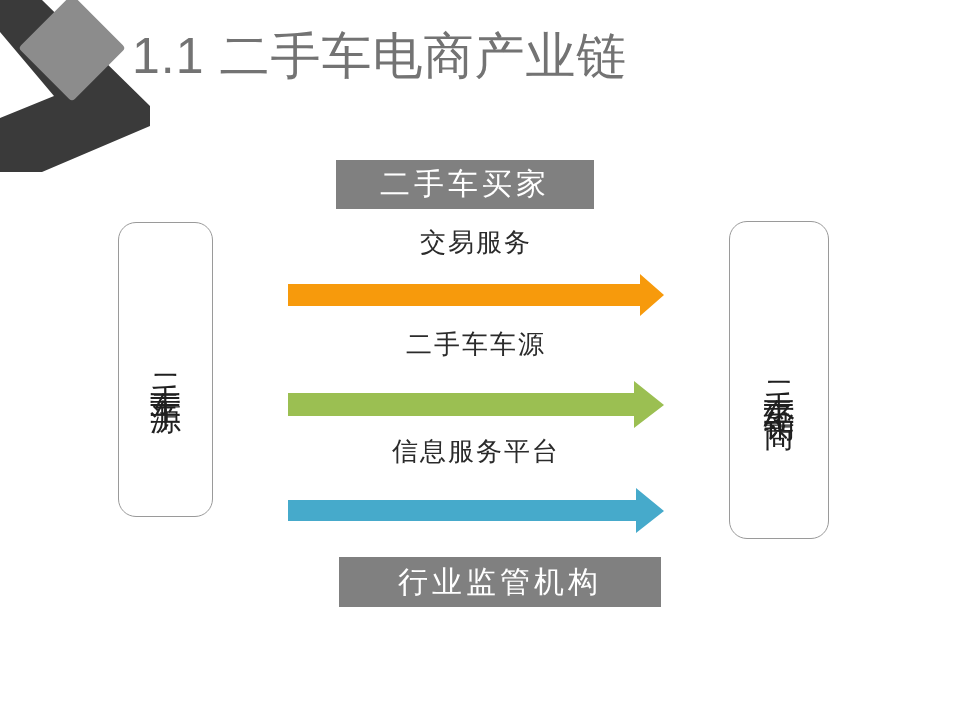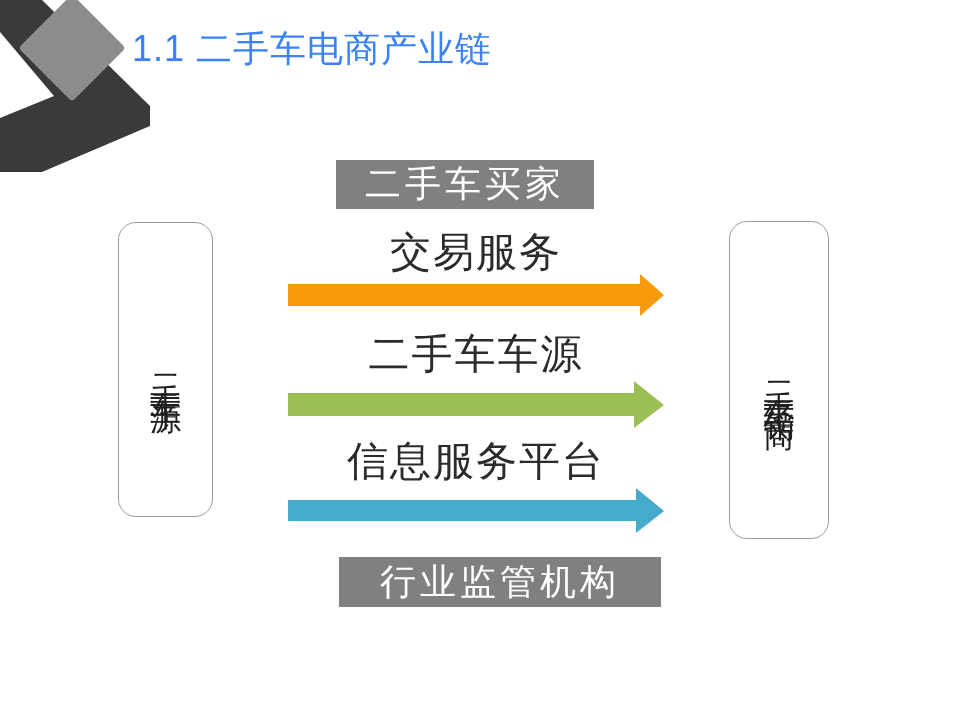--- a/index.html
+++ b/index.html
@@ -28,35 +28,35 @@
     width: 160px;
     height: 175px;
     pointer-events: none;
   }
 
   
   .slide-title {
     position: absolute;
     left: 132px;
     top: 28px;
-    font-size: 36px;
+    font-size: 50px;
     line-height: 1.15;
-    color: #3b82f6;
+    color: #737373;
     font-weight: 400;
     letter-spacing: 1px;
     white-space: nowrap;
     font-family: "Liberation Sans", "DejaVu Sans", sans-serif;
   }
 
   
   .gray-box {
     position: absolute;
     background: #808080;
     color: #ffffff;
-    font-size: 36px;
+    font-size: 30px;
     letter-spacing: 4px;
     display: flex;
     align-items: center;
     justify-content: center;
     text-align: center;
   }
   #box-buyer {
     left: 336px;
     top: 160px;
     width: 258px;
@@ -107,21 +107,21 @@
     position: absolute;
     left: 288px;
     width: 376px;
   }
   .arrow-label {
     position: absolute;
     left: 0;
     width: 376px;
     text-align: center;
     color: #2b2b2b;
-    font-size: 41px;
+    font-size: 26px;
     letter-spacing: 2px;
     white-space: nowrap;
   }
   .arrow-svg {
     position: absolute;
     left: 0;
     display: block;
   }
 
   #row-trade   { top: 225px; }

